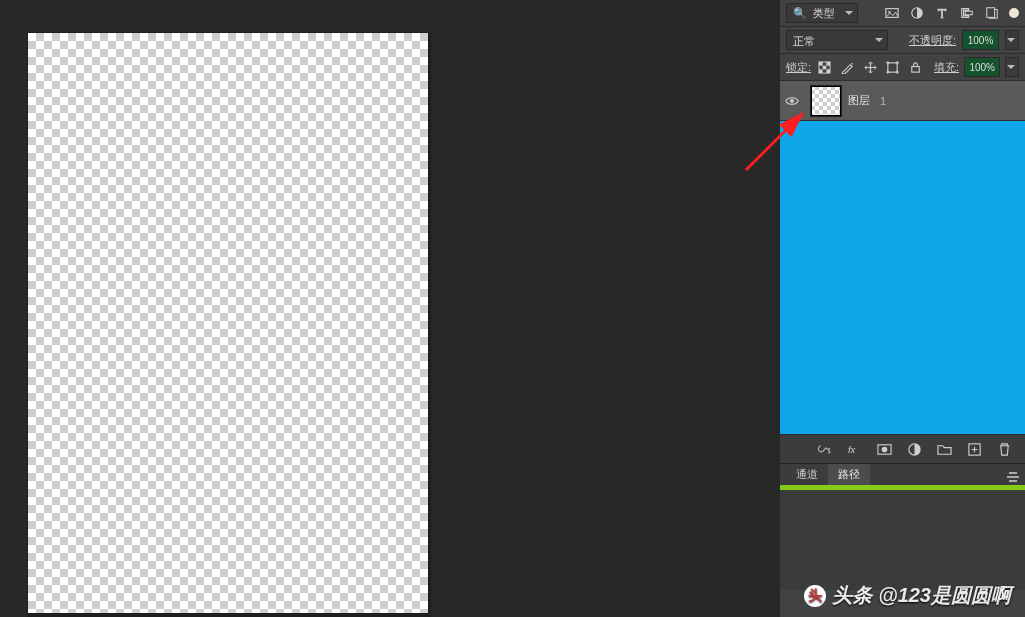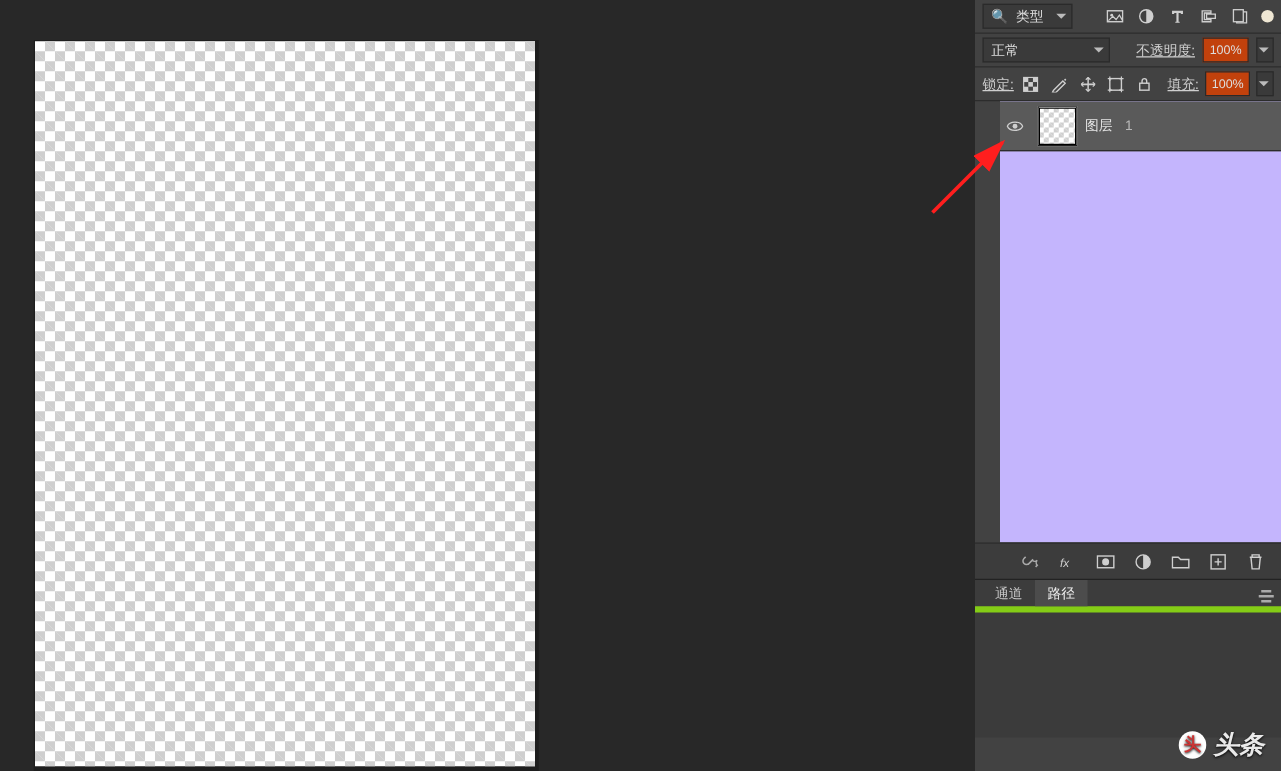--- a/index.html
+++ b/index.html
@@ -101,21 +101,21 @@
     align-items: center;
     justify-content: center;
     cursor: pointer;
     position: relative;
   }
   .ico svg { width: 14px; height: 14px; }
 
   .label { color: #cfcfcf; font-size: 11px; white-space: nowrap; text-decoration: underline; }
   .value-box {
     width: 37px; height: 20px;
-    background: #c2410c;
+    background: #14532d;
     border: 1px solid #2a2a2a;
     color: #ddd;
     font-size: 10px;
     display: flex;
     align-items: center;
     justify-content: center;
   }
 
   
   .row-filter { gap: 4px; }
@@ -126,34 +126,33 @@
     gap: 7px;
   }
   .color-dot {
     width: 10px; height: 10px;
     border-radius: 50%;
     background: #efe7d4;
     margin-left: 4px;
   }
 
   
-  .row-blend .dropdown { width: 102px; }
+  .row-blend .dropdown { width: 102px; align-items: flex-end; }
   .row-blend .spacer { flex: 1; }
 
   
   .row-lock { gap: 5px; justify-content: center; }
   .row-lock .ico svg { width: 13px; height: 13px; }
   .row-lock .spacer { flex: 1; }
 
   
   .layer-list {
     height: 353px;
     overflow: hidden;
-    background: #c4b5fd;
-    margin-left: 20px;
+    background: #0ea5e9;
   }
   .layer-row {
     display: flex;
     align-items: center;
     height: 40px;
     gap: 6px;
     padding-right: 10px;
     border-bottom: 1px solid #2c2c2c;
   }
   .vis-col {
@@ -449,13 +448,14 @@
     <marker id="ah" markerWidth="10" markerHeight="10" refX="8" refY="3" orient="auto">
       <path d="M0 0 L9 3 L0 6 Z" fill="#ff1e1e"></path>
     </marker>
   </defs>
   <line x1="6" y1="70" x2="62" y2="14" stroke="#ff1e1e" stroke-width="3" marker-end="url(#ah)"></line>
 </svg>
 
 <div class="watermark">
   <span class="wm-logo">头</span>
   <span>头条</span>
+  <span>@123是圆圆啊</span>
 </div>
 
 </body></html>

